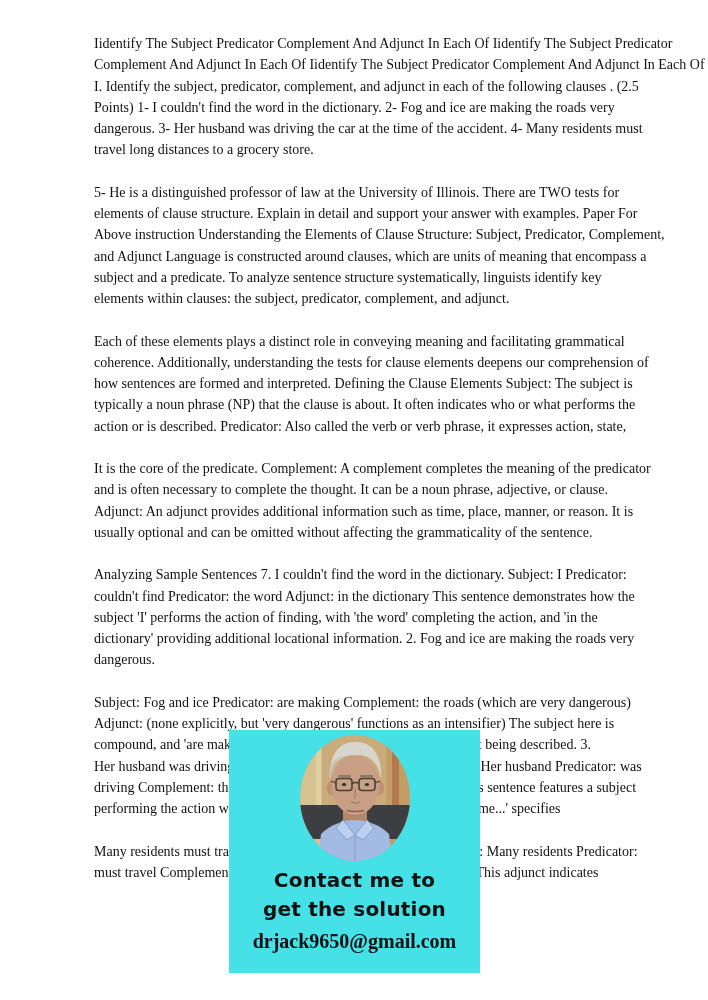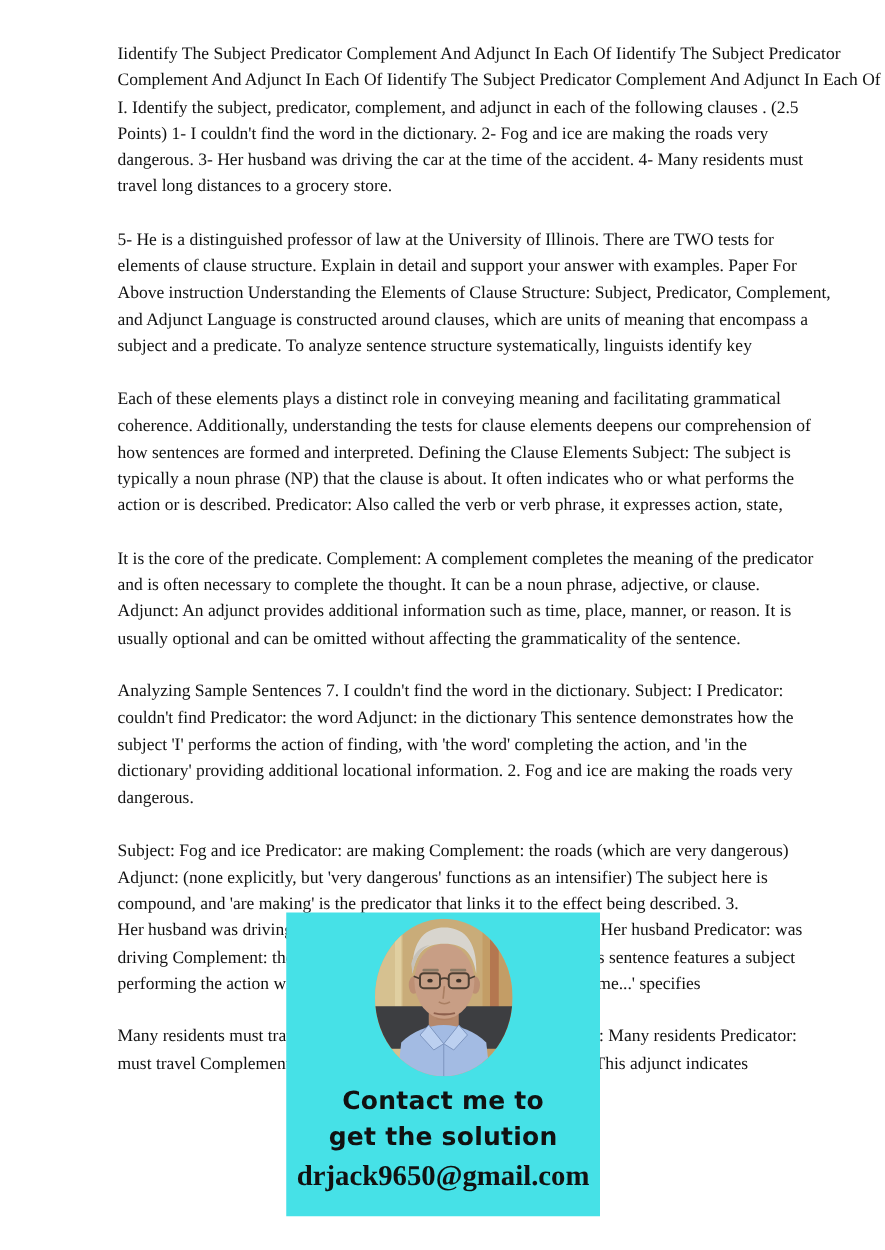--- a/index.html
+++ b/index.html
@@ -56,21 +56,21 @@
     letter-spacing: 0.2px;
   }
   .contact-email {
     position: absolute;
     left: 0;
     top: 198px;
     width: 100%;
     text-align: center;
     font-family: "Liberation Serif", serif;
     font-weight: bold;
-    font-size: 23px;
+    font-size: 20px;
     line-height: 26px;
   }
 </style>
 </head>
 <body style="background: rgb(255, 255, 255);">
 
 <div class="doc-text">
     <div class="para">
       <div class="line">Iidentify The Subject Predicator Complement And Adjunct In Each Of Iidentify The Subject Predicator</div>
       <div class="line">Complement And Adjunct In Each Of Iidentify The Subject Predicator Complement And Adjunct In Each Of</div>
@@ -78,20 +78,21 @@
       <div class="line">Points) 1- I couldn't find the word in the dictionary. 2- Fog and ice are making the roads very</div>
       <div class="line">dangerous. 3- Her husband was driving the car at the time of the accident. 4- Many residents must</div>
       <div class="line">travel long distances to a grocery store.</div>
     </div>
     <div class="para">
       <div class="line">5- He is a distinguished professor of law at the University of Illinois. There are TWO tests for</div>
       <div class="line">elements of clause structure. Explain in detail and support your answer with examples. Paper For</div>
       <div class="line">Above instruction Understanding the Elements of Clause Structure: Subject, Predicator, Complement,</div>
       <div class="line">and Adjunct Language is constructed around clauses, which are units of meaning that encompass a</div>
       <div class="line">subject and a predicate. To analyze sentence structure systematically, linguists identify key</div>
+      <div class="line">elements within clauses: the subject, predicator, complement, and adjunct.</div>
     </div>
     <div class="para">
       <div class="line">Each of these elements plays a distinct role in conveying meaning and facilitating grammatical</div>
       <div class="line">coherence. Additionally, understanding the tests for clause elements deepens our comprehension of</div>
       <div class="line">how sentences are formed and interpreted. Defining the Clause Elements Subject: The subject is</div>
       <div class="line">typically a noun phrase (NP) that the clause is about. It often indicates who or what performs the</div>
       <div class="line">action or is described. Predicator: Also called the verb or verb phrase, it expresses action, state,</div>
     </div>
     <div class="para">
       <div class="line">It is the core of the predicate. Complement: A complement completes the meaning of the predicator</div>

